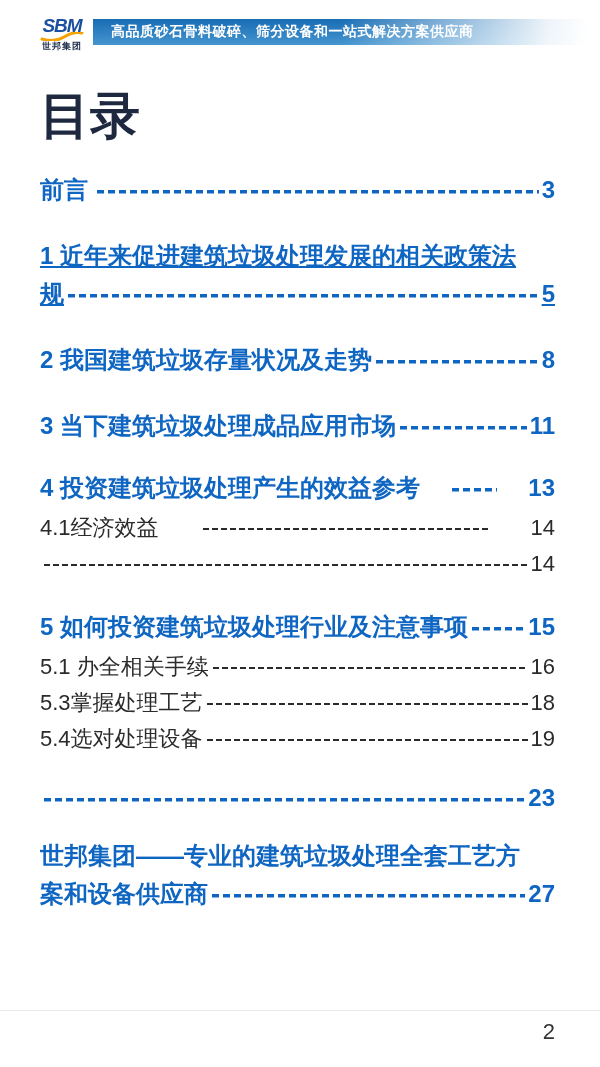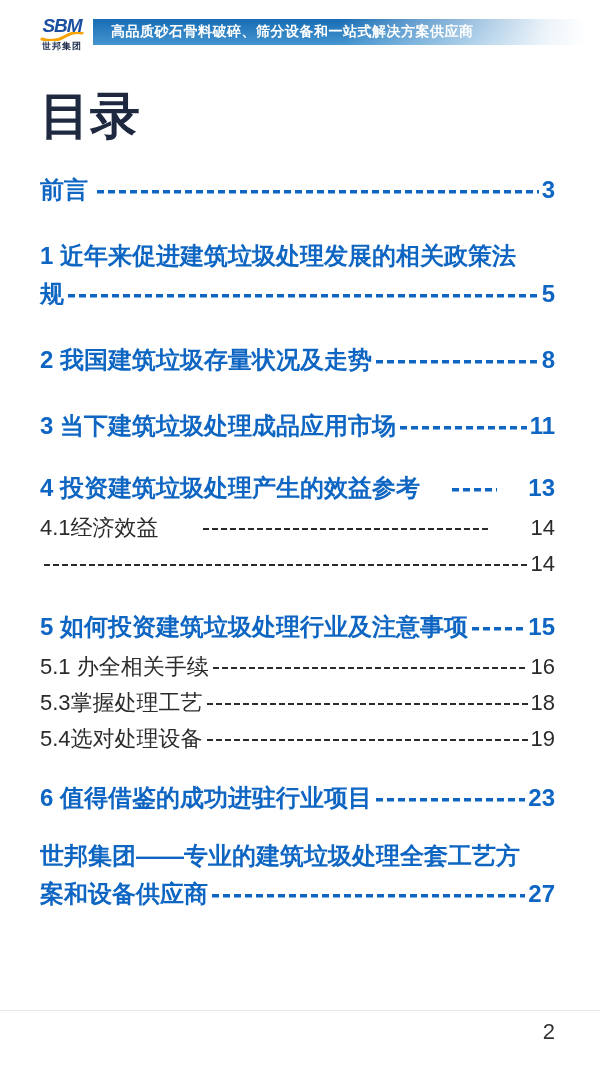--- a/index.html
+++ b/index.html
@@ -76,21 +76,21 @@
   }
   .leader-sub {
     background-image: repeating-linear-gradient(90deg, currentColor 0 6px, transparent 6px 9px);
     background-size: 100% 2px;
     color: #2b2b2b;
   }
   .sp { margin-left: 9px; }
 
   
   .r-preface { margin-top: 28px; }
-  .r-e1 { margin-top: 28px; }
+  .r-e1 { margin-top: 28px; text-decoration: underline; }
   .r-e2 { margin-top: 28px; }
   .r-e3 { margin-top: 28px; }
   .r-e4 { margin-top: 24px; gap: 28px; }
   .r-s41 { margin-top: 3px; gap: 40px; }
   .r-e5 { margin-top: 26px; align-items: flex-end; }
   .r-s51 { margin-top: 3px; justify-content: center; }
   .r-e6 { margin-top: 22px; }
   .r-final { margin-top: 20px; }
 
   
@@ -188,21 +188,20 @@
       <span class="toc-page">18</span>
     </div>
 
     <div class="toc-row sub">
       <span class="toc-text">5.4选对处理设备</span>
       <span class="leader leader-sub"></span>
       <span class="toc-page">19</span>
     </div>
 
     <div class="toc-row main r-e6">
-      <span class="toc-text">6 值得借鉴的成功进驻行业项目</span>
       <span class="leader leader-main"></span>
       <span class="toc-page">23</span>
     </div>
 
     <div class="toc-block main r-final">
       <span class="toc-line1">世邦集团——专业的建筑垃圾处理全套工艺方</span>
       <div class="toc-row">
         <span class="toc-text">案和设备供应商</span>
         <span class="leader leader-main"></span>
         <span class="toc-page">27</span>

